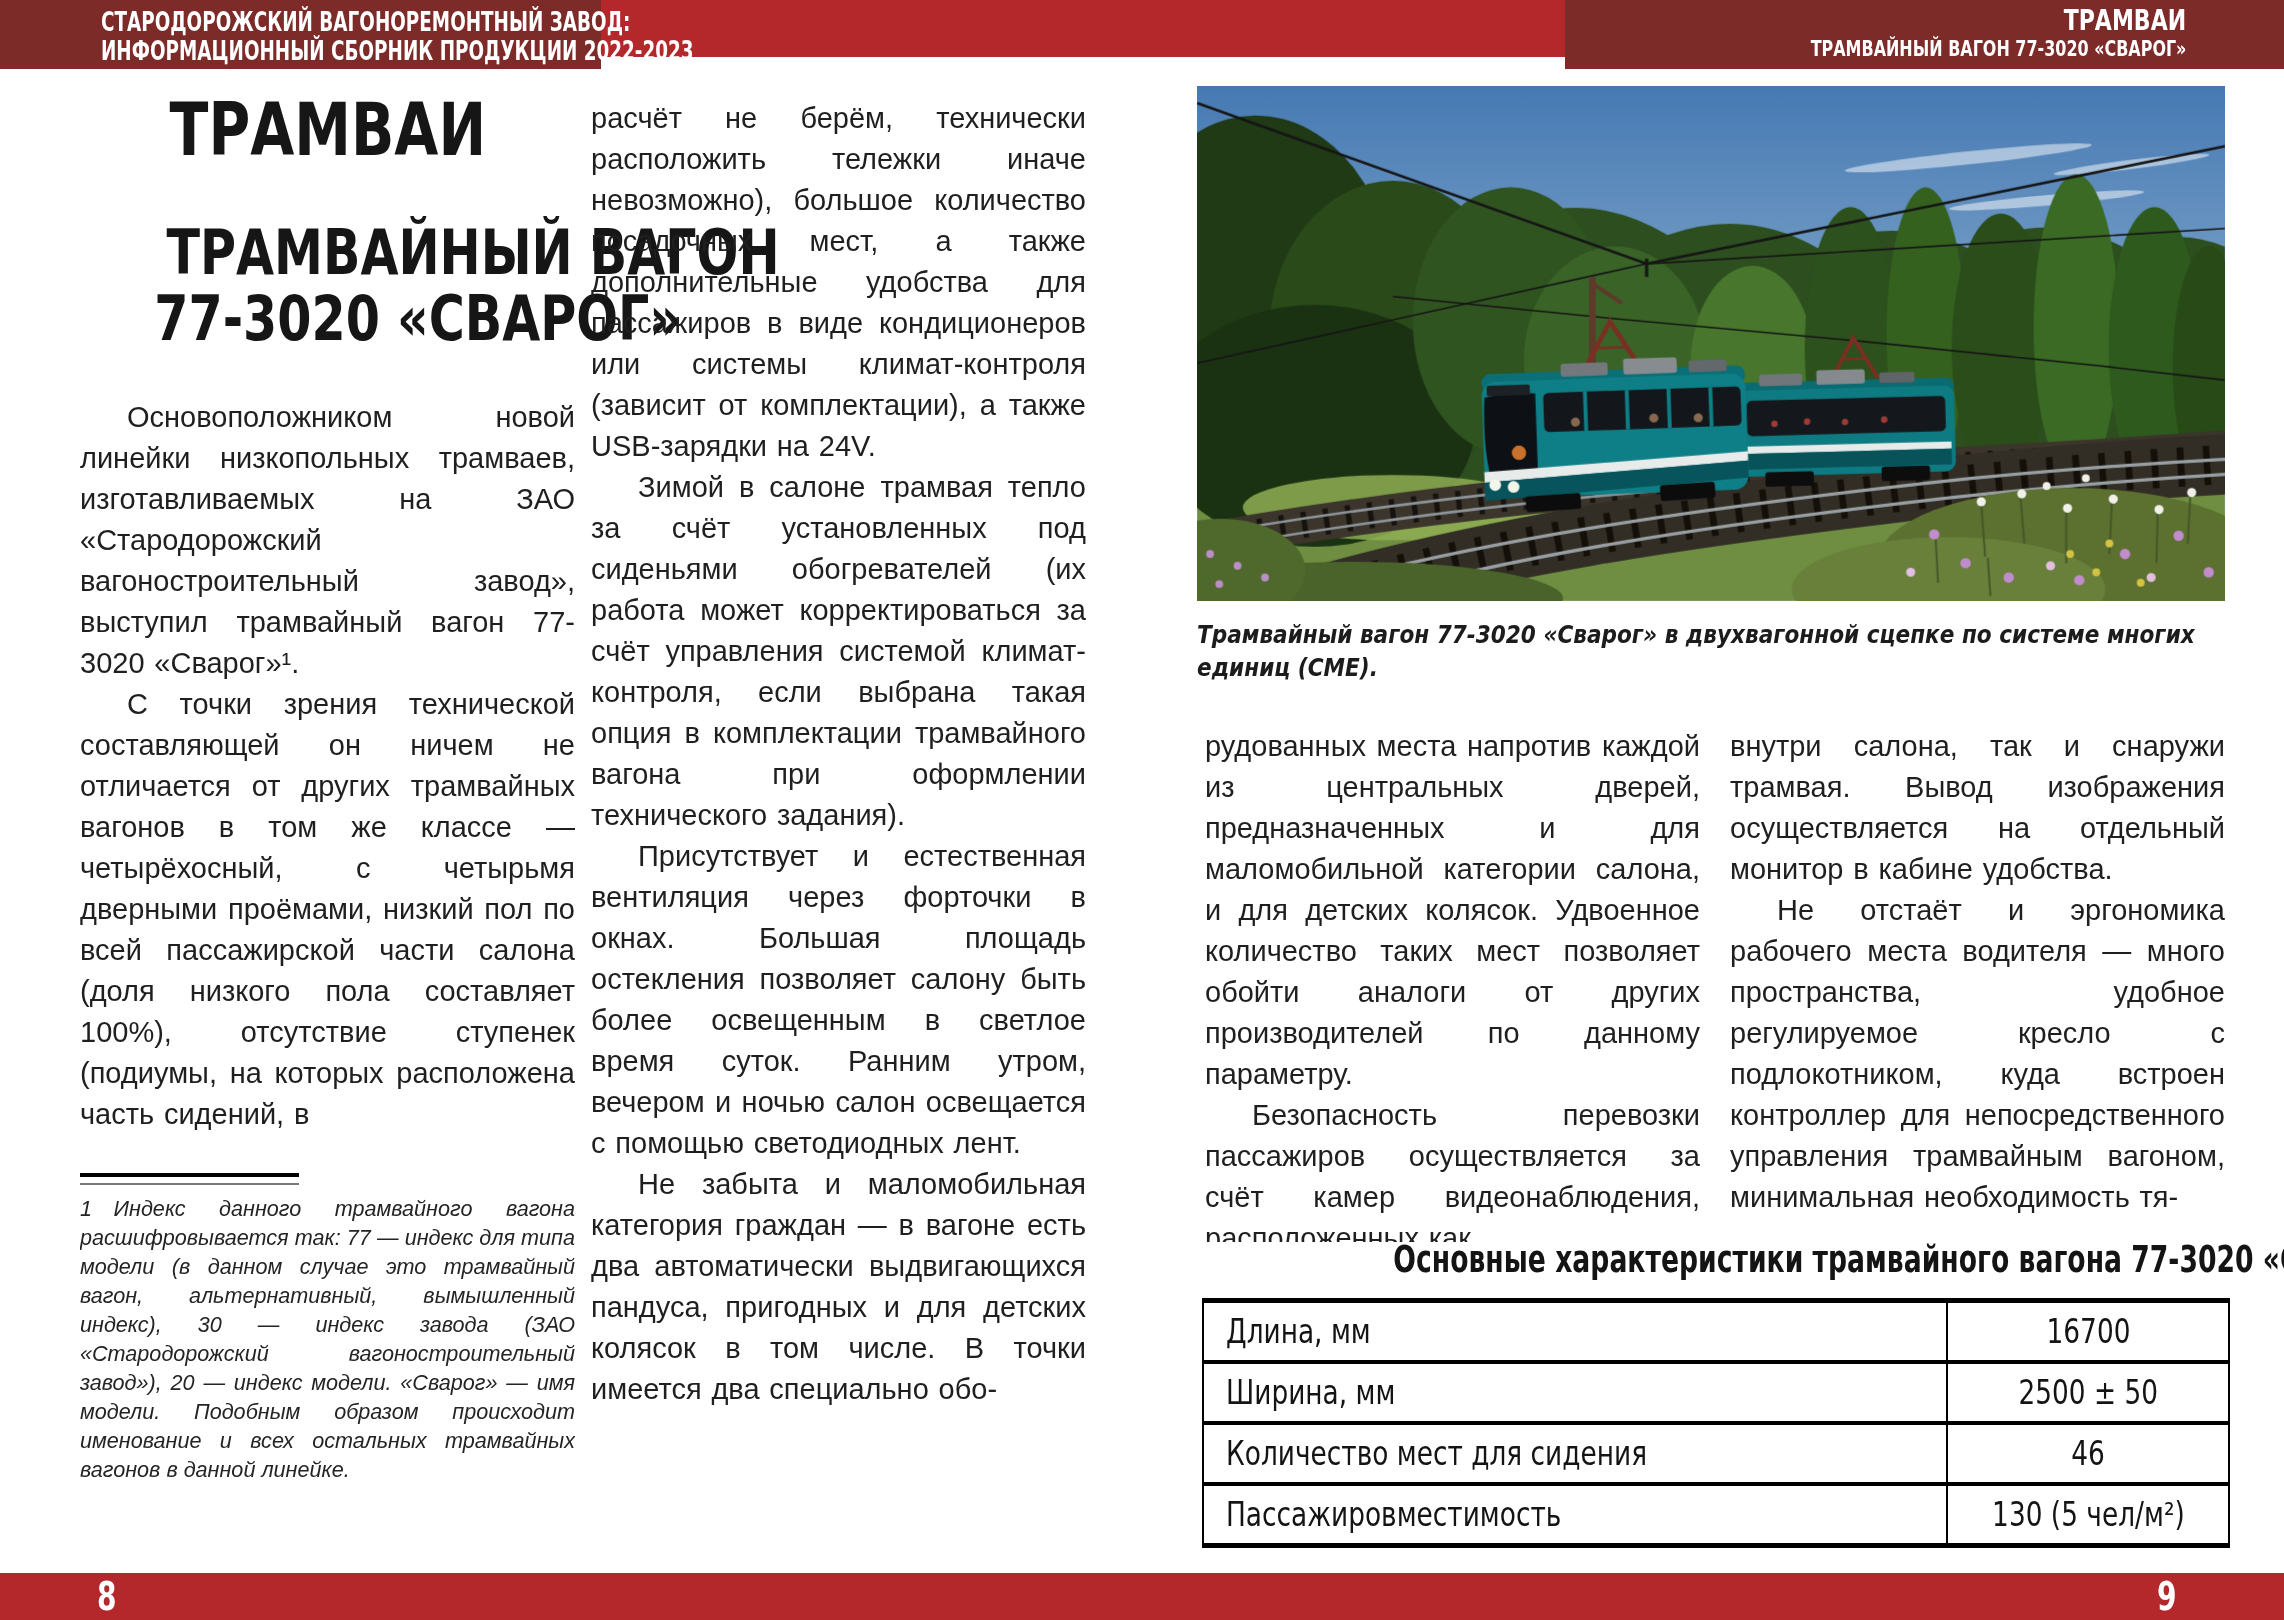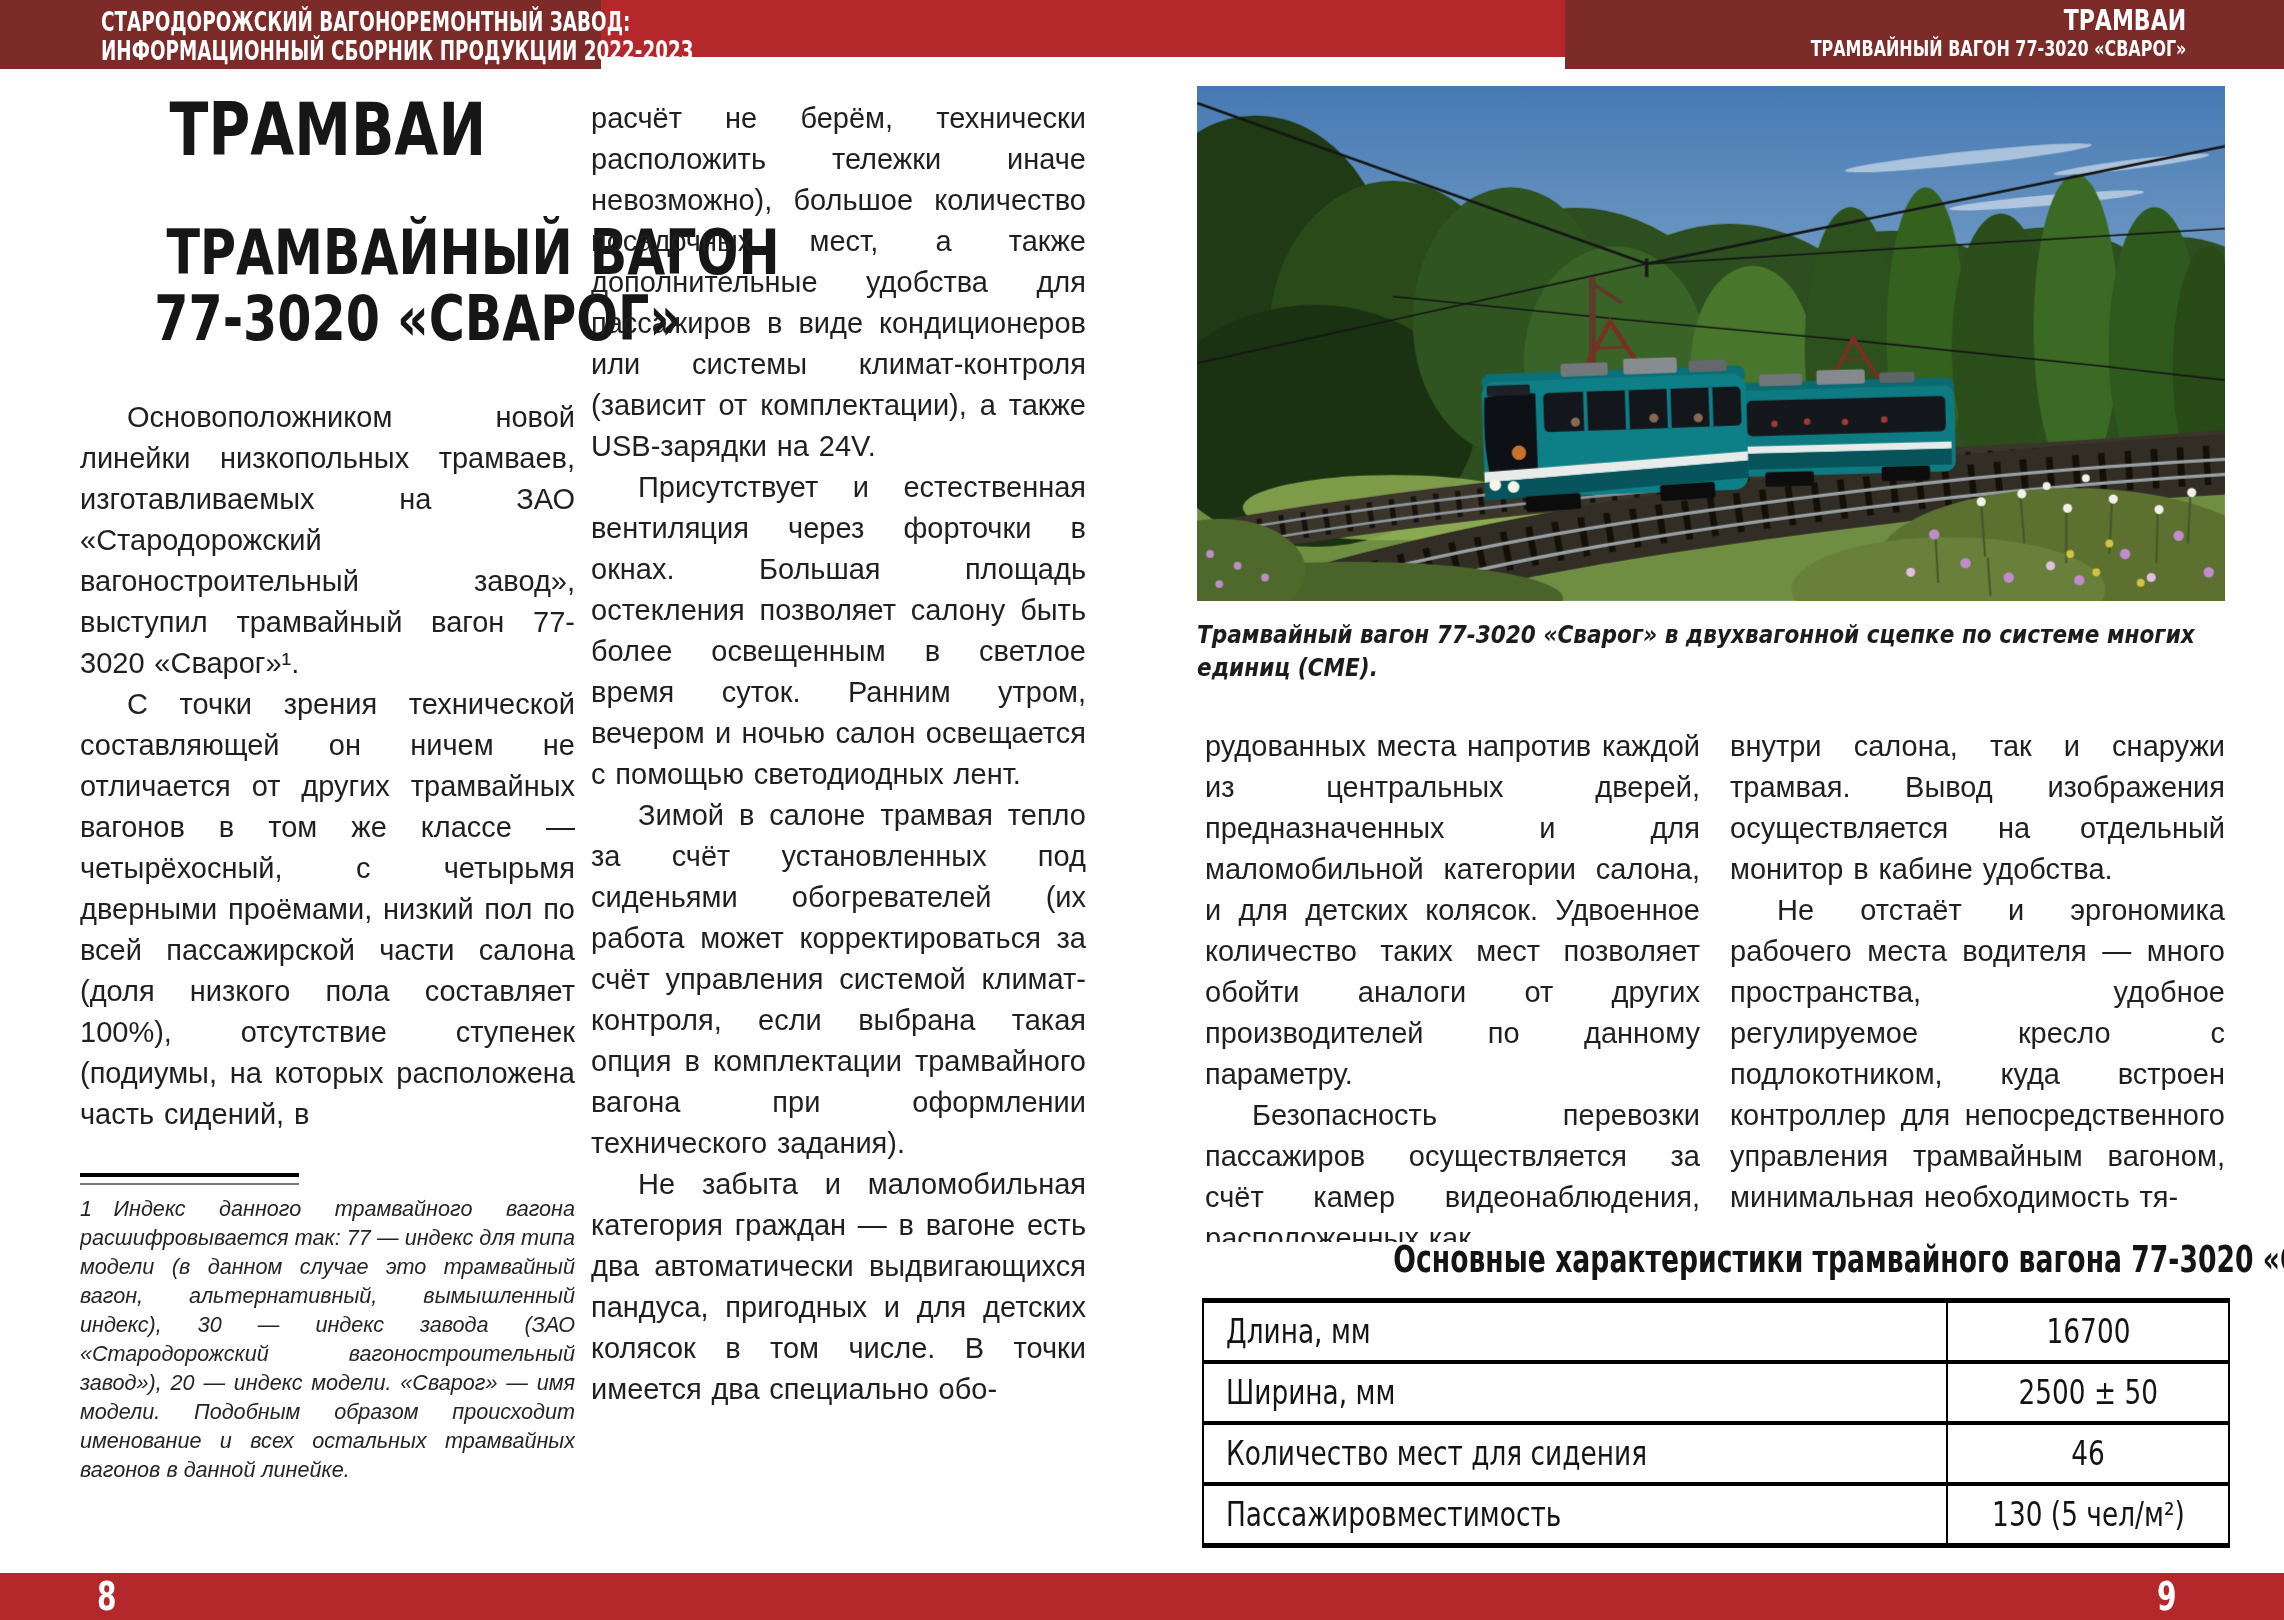--- a/index.html
+++ b/index.html
@@ -109,22 +109,22 @@
 </div>
 
 <div id="fn-rule1"></div>
 <div id="fn-rule2"></div>
 <div id="footnote">
   <p style="margin:0">1 Индекс данного трамвайного вагона расшифровывается так: 77 — индекс для типа модели (в данном случае это трамвайный вагон, альтернативный, вымышленный индекс), 30 — индекс завода (ЗАО «Стародорожский вагоностроительный завод»), 20 — индекс модели. «Сварог» — имя модели. Подобным образом происходит именование и всех остальных трамвайных вагонов в данной линейке.</p>
 </div>
 
 <div id="col2" class="body-col">
   <p>расчёт не берём, технически расположить тележки иначе невозможно), большое количество посадочных мест, а также дополнительные удобства для пассажиров в виде кондиционеров или системы климат-контроля (зависит от комплектации), а также USB-зарядки на 24V.</p>
+  <p class="indent">Зимой в салоне трамвая тепло за счёт установленных под сиденьями обогревателей (их работа может корректироваться за счёт управления системой климат-контроля, если выбрана такая опция в комплектации трамвайного вагона при оформлении технического задания).</p>
   <p class="indent">Присутствует и естественная вентиляция через форточки в окнах. Большая площадь остекления позволяет салону быть более освещенным в светлое время суток. Ранним утром, вечером и ночью салон освещается с помощью светодиодных лент.</p>
-  <p class="indent">Зимой в салоне трамвая тепло за счёт установленных под сиденьями обогревателей (их работа может корректироваться за счёт управления системой климат-контроля, если выбрана такая опция в комплектации трамвайного вагона при оформлении технического задания).</p>
   <p class="indent">Не забыта и маломобильная категория граждан — в вагоне есть два автоматически выдвигающихся пандуса, пригодных и для детских колясок в том числе. В точки имеется два специально обо-</p>
 </div>
 
 <div id="photo">
 <svg width="1028" height="515" viewBox="0 0 1573 788" xmlns="http://www.w3.org/2000/svg">
   <defs>
     <linearGradient id="sky" x1="0" y1="0" x2="0" y2="1">
       <stop offset="0" stop-color="#4679b3"></stop>
       <stop offset="0.55" stop-color="#86abcc"></stop>
       <stop offset="1" stop-color="#c6d8e2"></stop>

